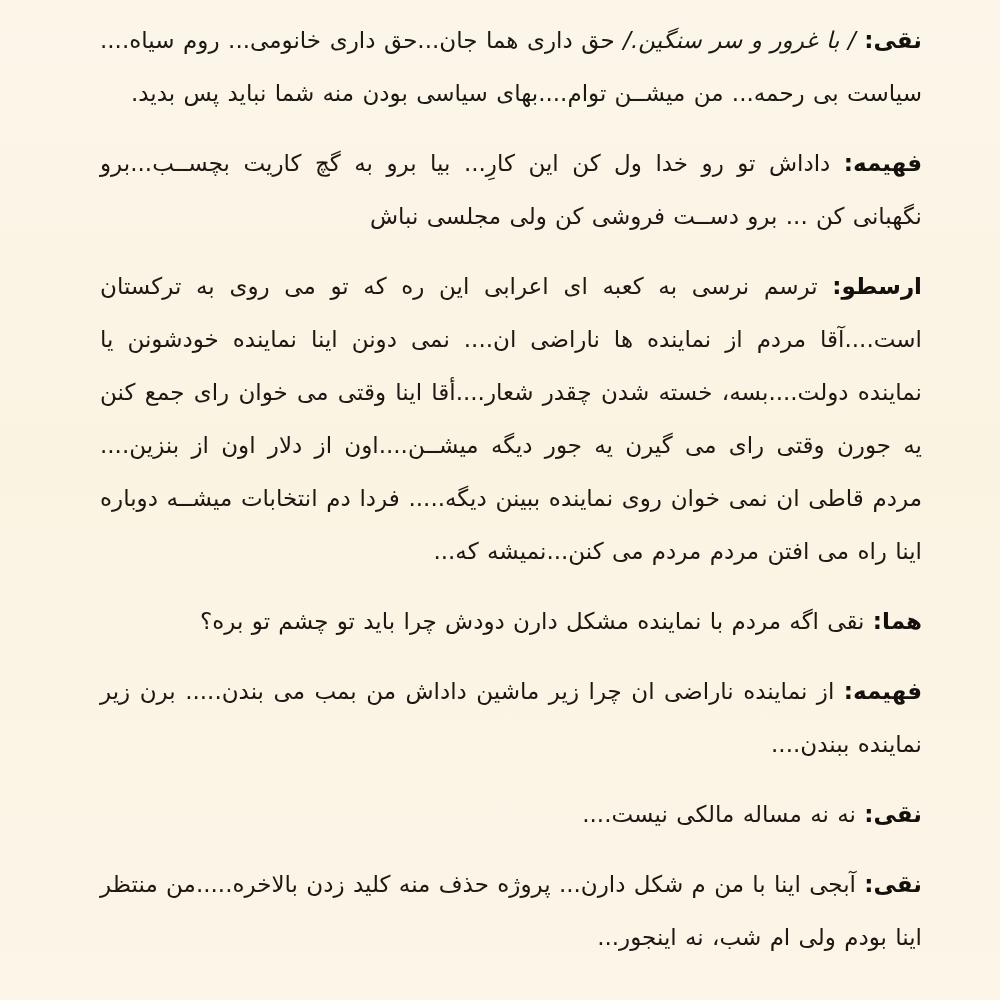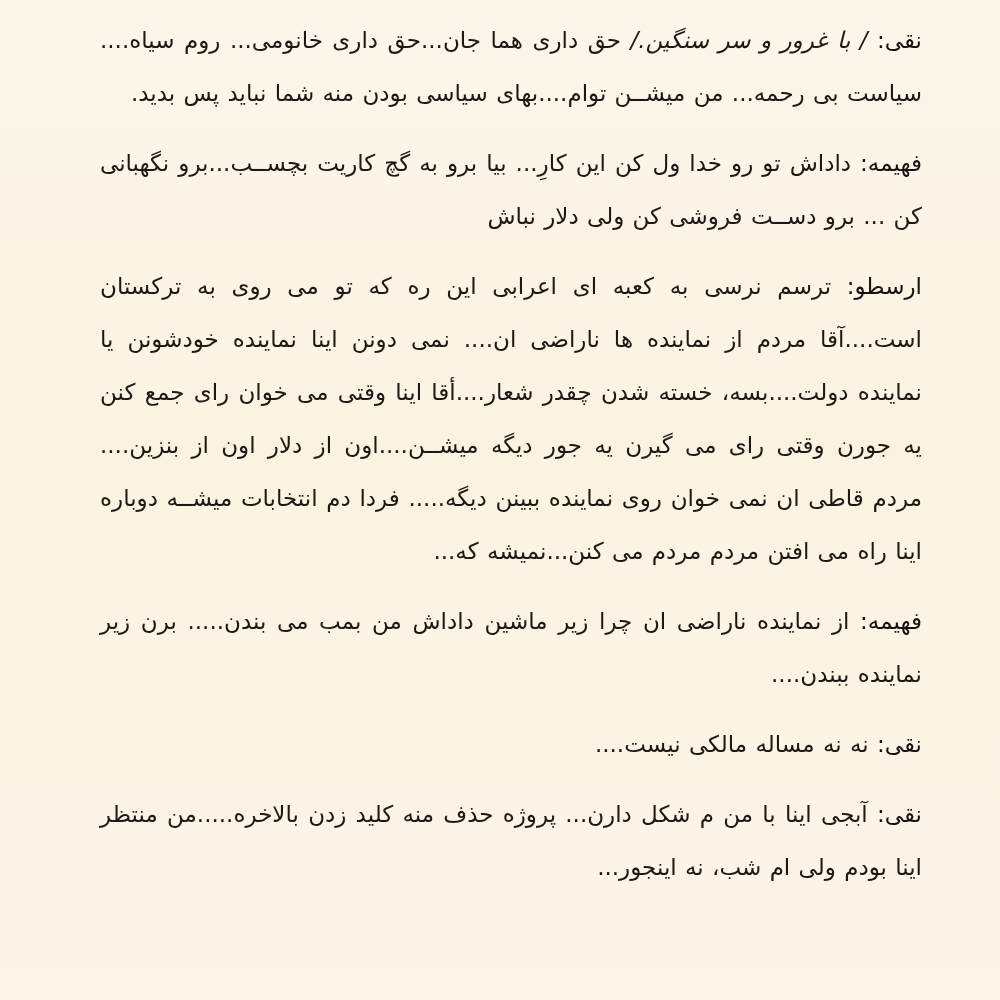--- a/index.html
+++ b/index.html
@@ -24,39 +24,40 @@
   }
   .line {
     margin: 0 0 17px 0;
     font-size: 23px;
     line-height: 53px;
     text-align: justify;
     text-justify: inter-word;
     word-spacing: 1px;
   }
   .char {
-    font-weight: normal;
+    font-weight: bold;
     color: #14100c;
   }
   .stage {
     font-style: italic;
   }
 </style>
 </head>
 <body>
 
 <div class="page">
 
   <p class="line"><span class="char">نقی:</span> <span class="stage">/ با غرور و سر سنگین./</span> <span class="speech">حق داری هما جان...حق داری خانومی... روم سیاه.... سیاست بی رحمه... من میشــن توام....بهای سیاسی بودن منه شما نباید پس بدید.</span></p>
 
-  <p class="line"><span class="char">فهیمه:</span> <span class="speech">داداش تو رو خدا ول کن این کارِ... بیا برو به گچ کاریت بچســب...برو نگهبانی کن ... برو دســت فروشی کن ولی دلار نباش</span></p>
+  <p class="line"><span class="char">فهیمه:</span> <span class="speech">داداش تو رو خدا ول کن این کارِ... بیا برو به گچ کاریت بچســب...برو نگهبانی کن ... برو دســت فروشی کن ولی مجلسی نباش</span></p>
 
 
   <p class="line"><span class="char">ارسطو:</span> <span class="speech">ترسم نرسی به کعبه ای اعرابی این ره که تو می روی به ترکستان است....آقا مردم از نماینده ها ناراضی ان.... نمی دونن اینا نماینده خودشونن یا نماینده دولت....بسه، خسته شدن چقدر شعار....أقا اینا وقتی می خوان رای جمع کنن یه جورن وقتی رای می گیرن یه جور دیگه میشــن....اون از دلار اون از بنزین.... مردم قاطی ان نمی خوان روی نماینده ببینن دیگه..... فردا دم انتخابات میشــه دوباره اینا راه می افتن مردم مردم می کنن...نمیشه که...</span></p>
 
+  <p class="line"><span class="char">هما:</span> <span class="speech">نقی اگه مردم با نماینده مشکل دارن  دودش چرا باید تو چشم تو بره؟</span></p>
 
   <p class="line"><span class="char">فهیمه:</span> <span class="speech">از نماینده ناراضی ان چرا زیر ماشین داداش من بمب می بندن..... برن زیر نماینده ببندن....</span></p>
 
   <p class="line"><span class="char">نقی:</span> <span class="speech">نه نه مساله مالکی نیست....</span></p>
 
   <p class="line"><span class="char">نقی:</span> <span class="speech">آبجی  اینا با من م شکل دارن... پروژه حذف منه کلید زدن بالاخره.....من منتظر اینا بودم ولی ام شب، نه اینجور...</span></p>
 
 </div>
 
 </body></html>

